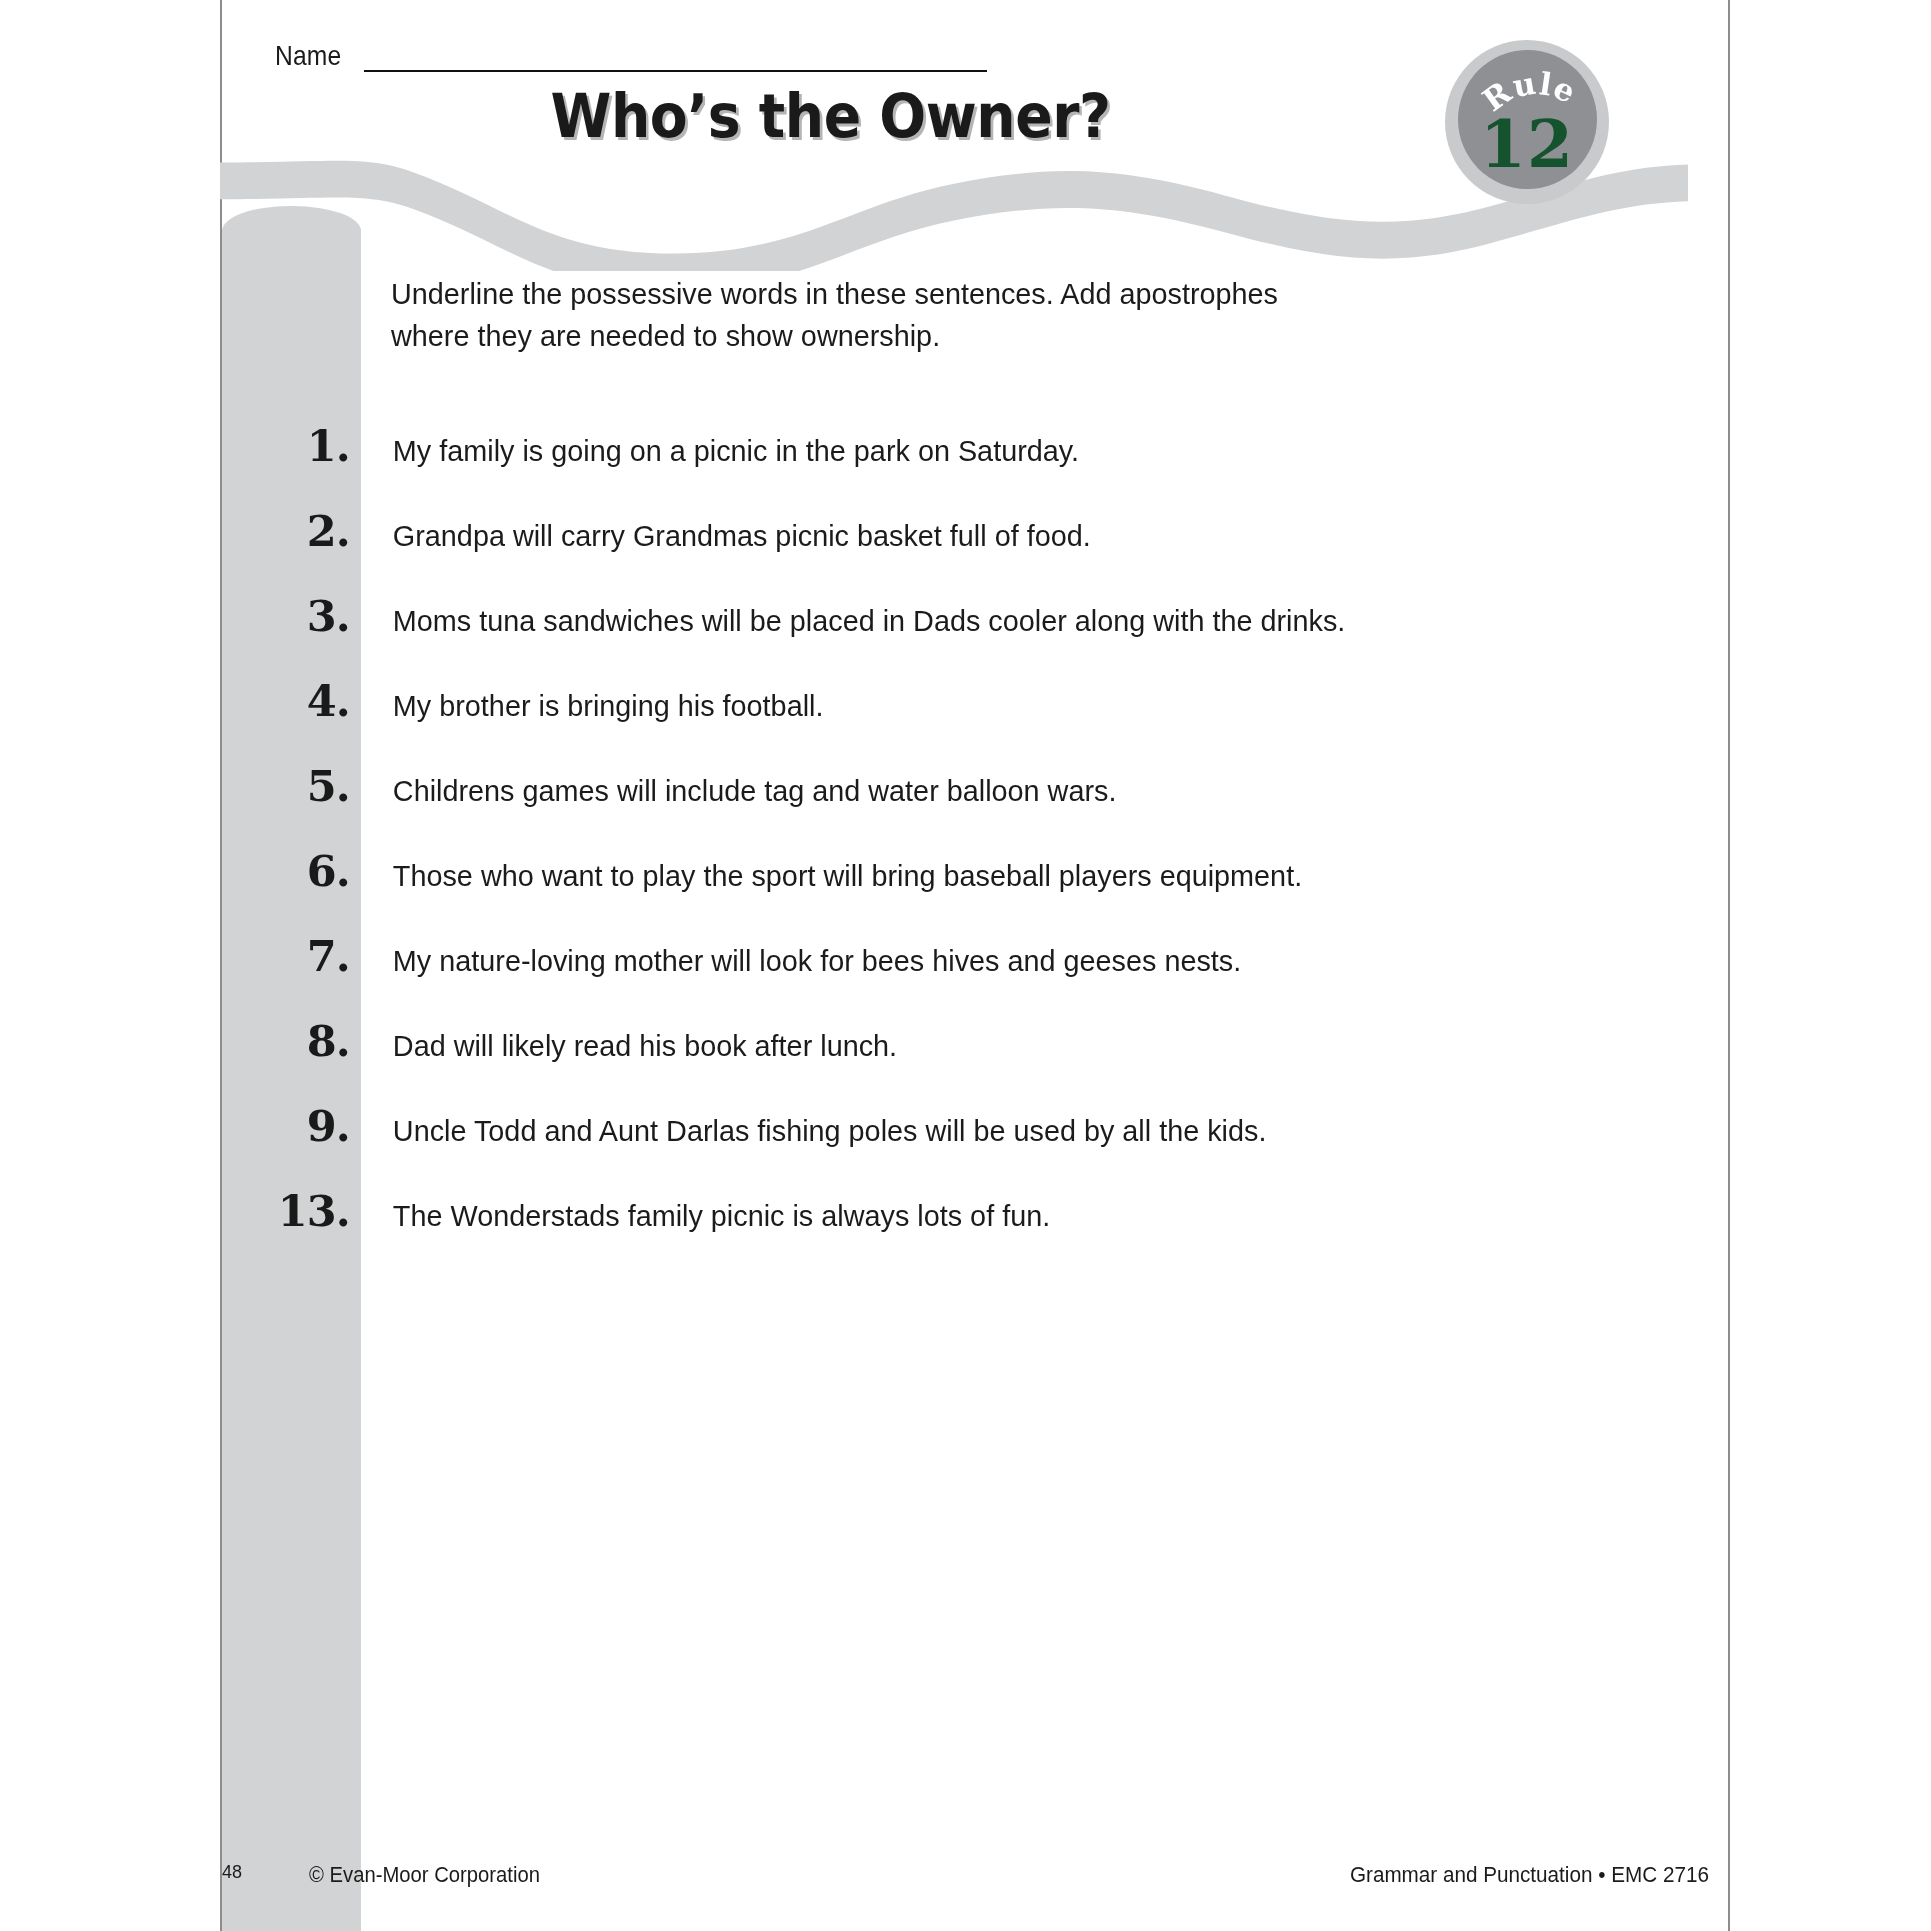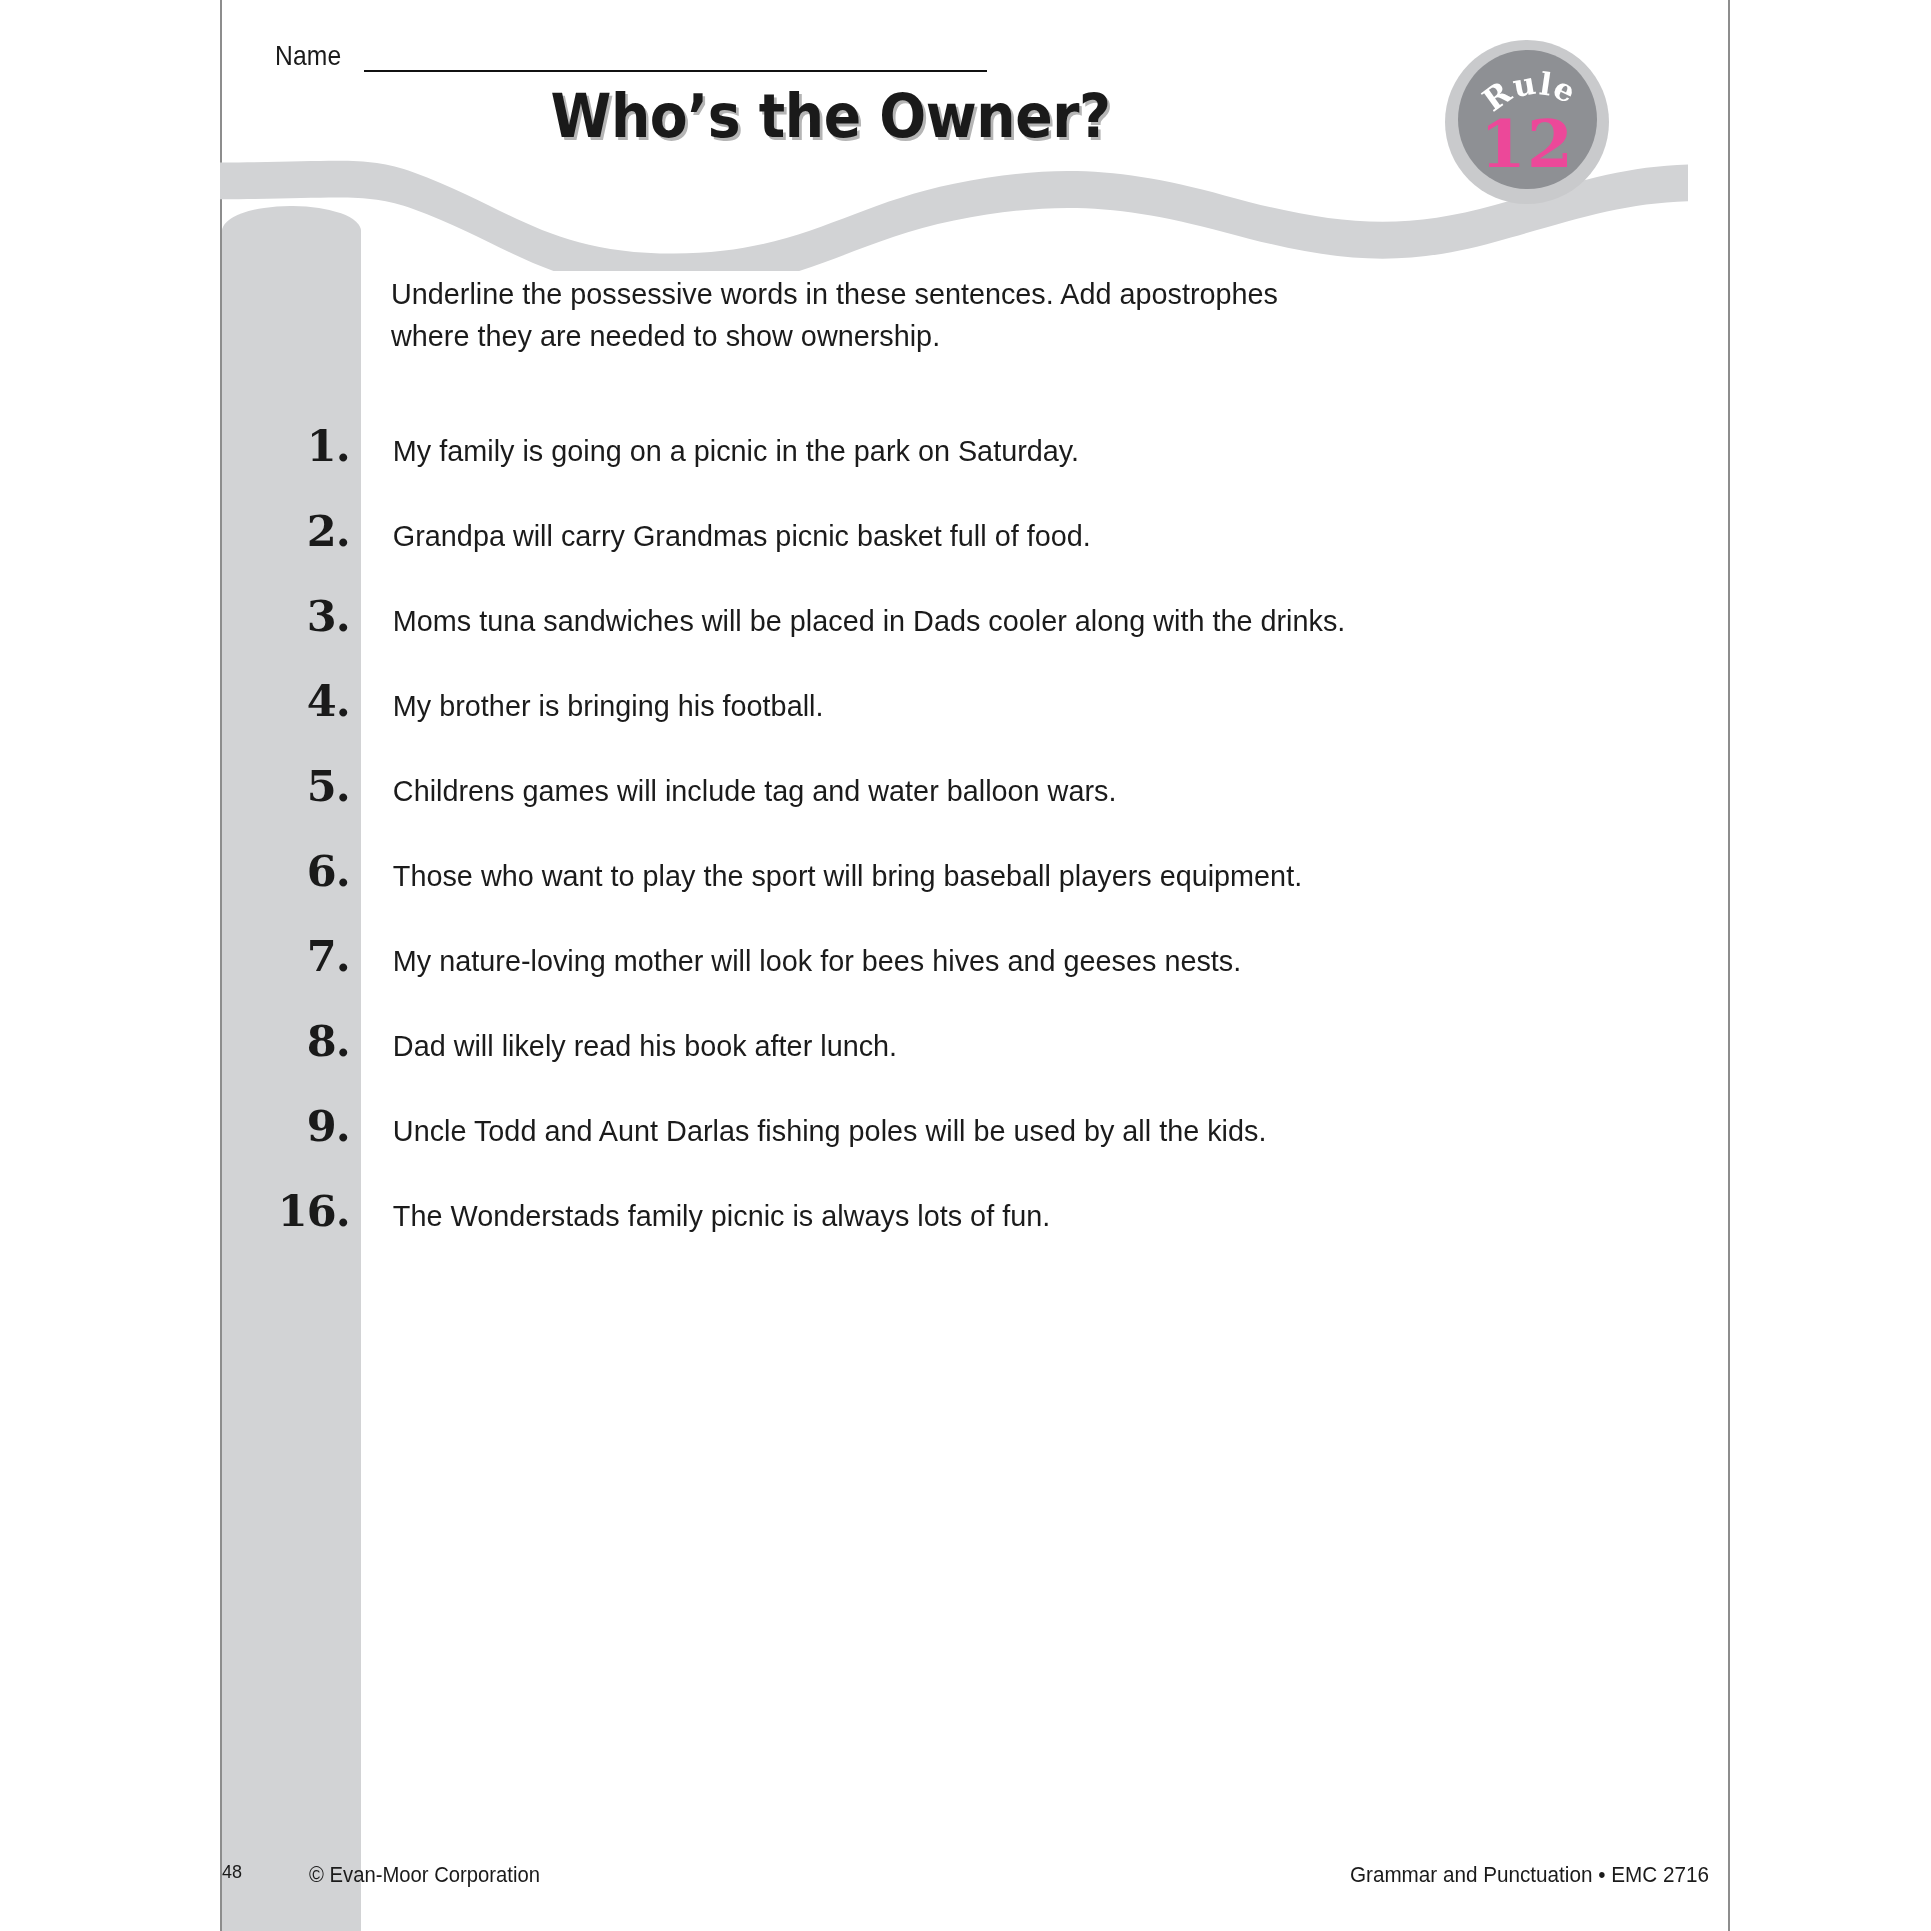--- a/index.html
+++ b/index.html
@@ -122,21 +122,21 @@
   .rule-badge .badge-number {
     position: absolute;
     left: 0;
     top: 71px;
     width: 164px;
     text-align: center;
     font-family: "DejaVu Serif", serif;
     font-weight: 700;
     font-size: 66px;
     line-height: 66px;
-    color: #ec4899;
+    color: #14532d;
     letter-spacing: 1px;
   }
 
   
   .instructions {
     position: absolute;
     left: 391px;
     top: 273px;
     width: 975px;
     font-size: 30px;
@@ -300,21 +300,21 @@
     </div>
     <div class="question-row">
       <div class="q-number">8.</div>
       <div class="q-text">Dad will likely read his book after lunch.</div>
     </div>
     <div class="question-row">
       <div class="q-number">9.</div>
       <div class="q-text">Uncle Todd and Aunt Darlas fishing poles will be used by all the kids.</div>
     </div>
     <div class="question-row">
-      <div class="q-number">16.</div>
+      <div class="q-number">13.</div>
       <div class="q-text">The Wonderstads family picnic is always lots of fun.</div>
     </div>
   </div>
 
   <div class="footer">
     <div class="footer-left">© Evan-Moor Corporation</div>
     <div class="footer-center">48</div>
     <div class="footer-right">Grammar and Punctuation • EMC 2716</div>
   </div>
 

